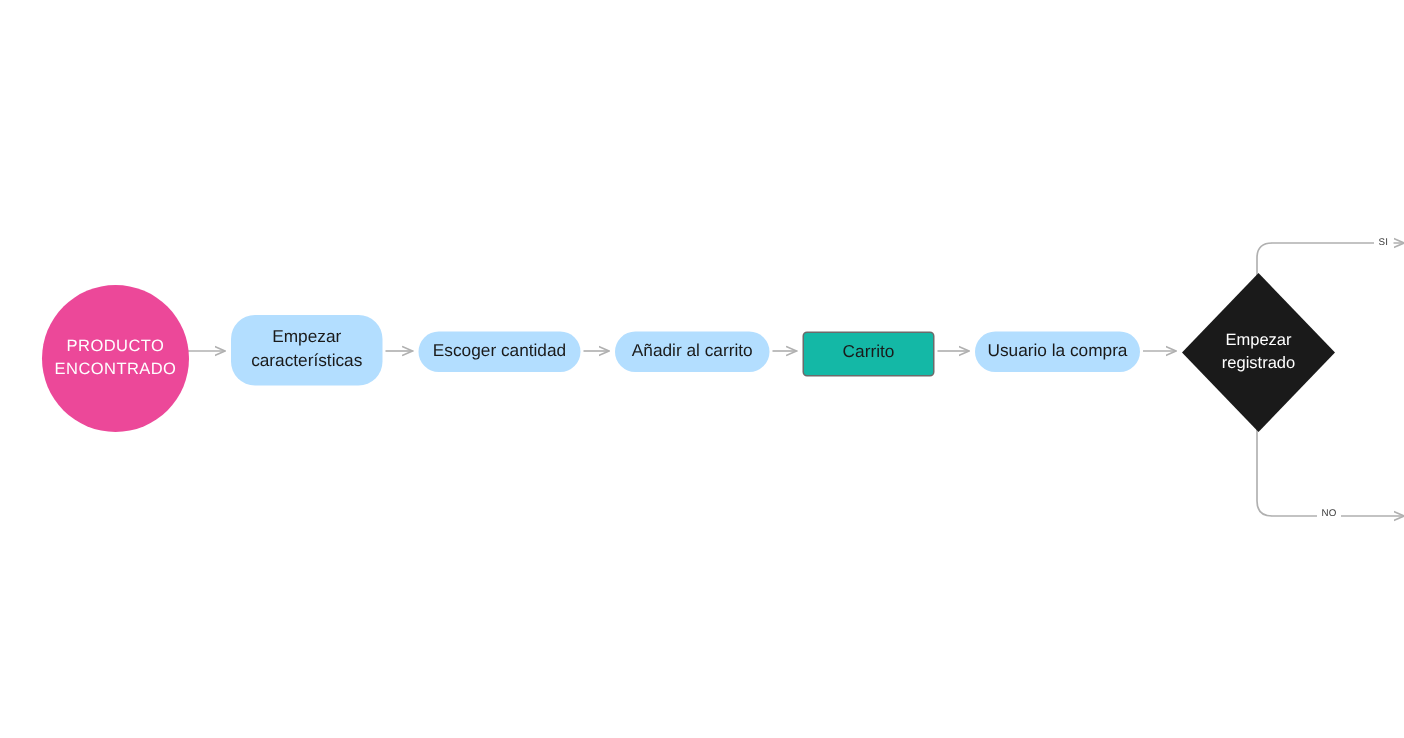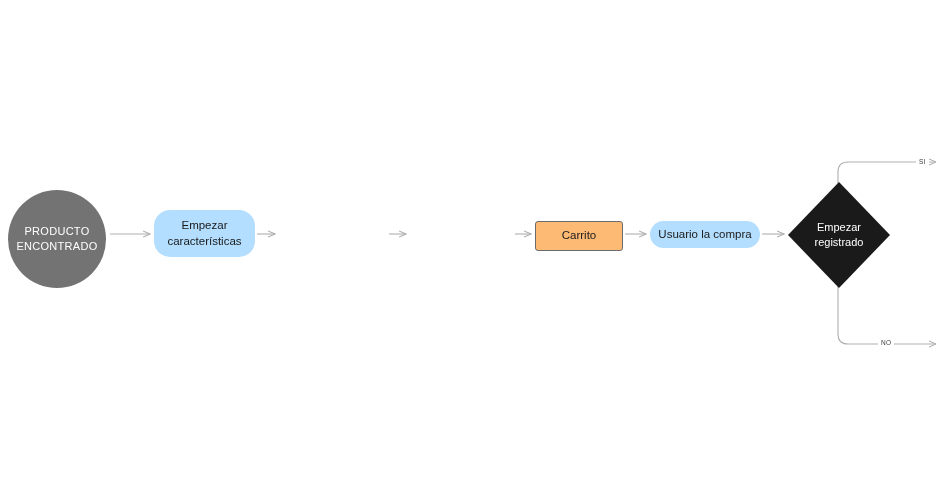--- a/index.html
+++ b/index.html
@@ -28,26 +28,26 @@
   .node {
     position: absolute;
     box-sizing: border-box;
     display: flex;
     align-items: center;
     justify-content: center;
     text-align: center;
     line-height: 1.32;
   }
   .node-start {
-    left: 8px;
+    left: 28px;
     top: 190px;
     width: 98px;
     height: 98px;
     border-radius: 50%;
-    background: #737373;
+    background: #ec4899;
     color: #ffffff;
     font-size: 11px;
     letter-spacing: 0.3px;
   }
   .node-process {
     background: #b3deff;
     color: #1a1a1a;
     border-radius: 16px;
     font-size: 11.5px;
   }
@@ -69,21 +69,21 @@
     top: 221px;
     width: 103px;
     height: 27px;
     border-radius: 13.5px;
   }
   .n-carrito {
     left: 535px;
     top: 221px;
     width: 88px;
     height: 30px;
-    background: #fdba74;
+    background: #14b8a6;
     border: 1px solid #6b6b6b;
     border-radius: 3px;
     color: #1a1a1a;
     font-size: 11.5px;
   }
   .n-empezar {
     left: 650px;
     top: 221px;
     width: 110px;
     height: 27px;
@@ -155,21 +155,27 @@
     </span>
   </div>
 
   <div class="node node-process n-caracteristicas">
     <span>
       <span>Empezar</span><br>
       <span>características</span>
     </span>
   </div>
 
+  <div class="node node-process n-cantidad">
+    <span>Escoger cantidad</span>
+  </div>
 
+  <div class="node node-process n-anadir">
+    <span>Añadir al carrito</span>
+  </div>
 
   <div class="node n-carrito">
     <span>Carrito</span>
   </div>
 
   <div class="node node-process n-empezar">
     <span>Usuario la compra</span>
   </div>
 
   <div class="node node-decision">

